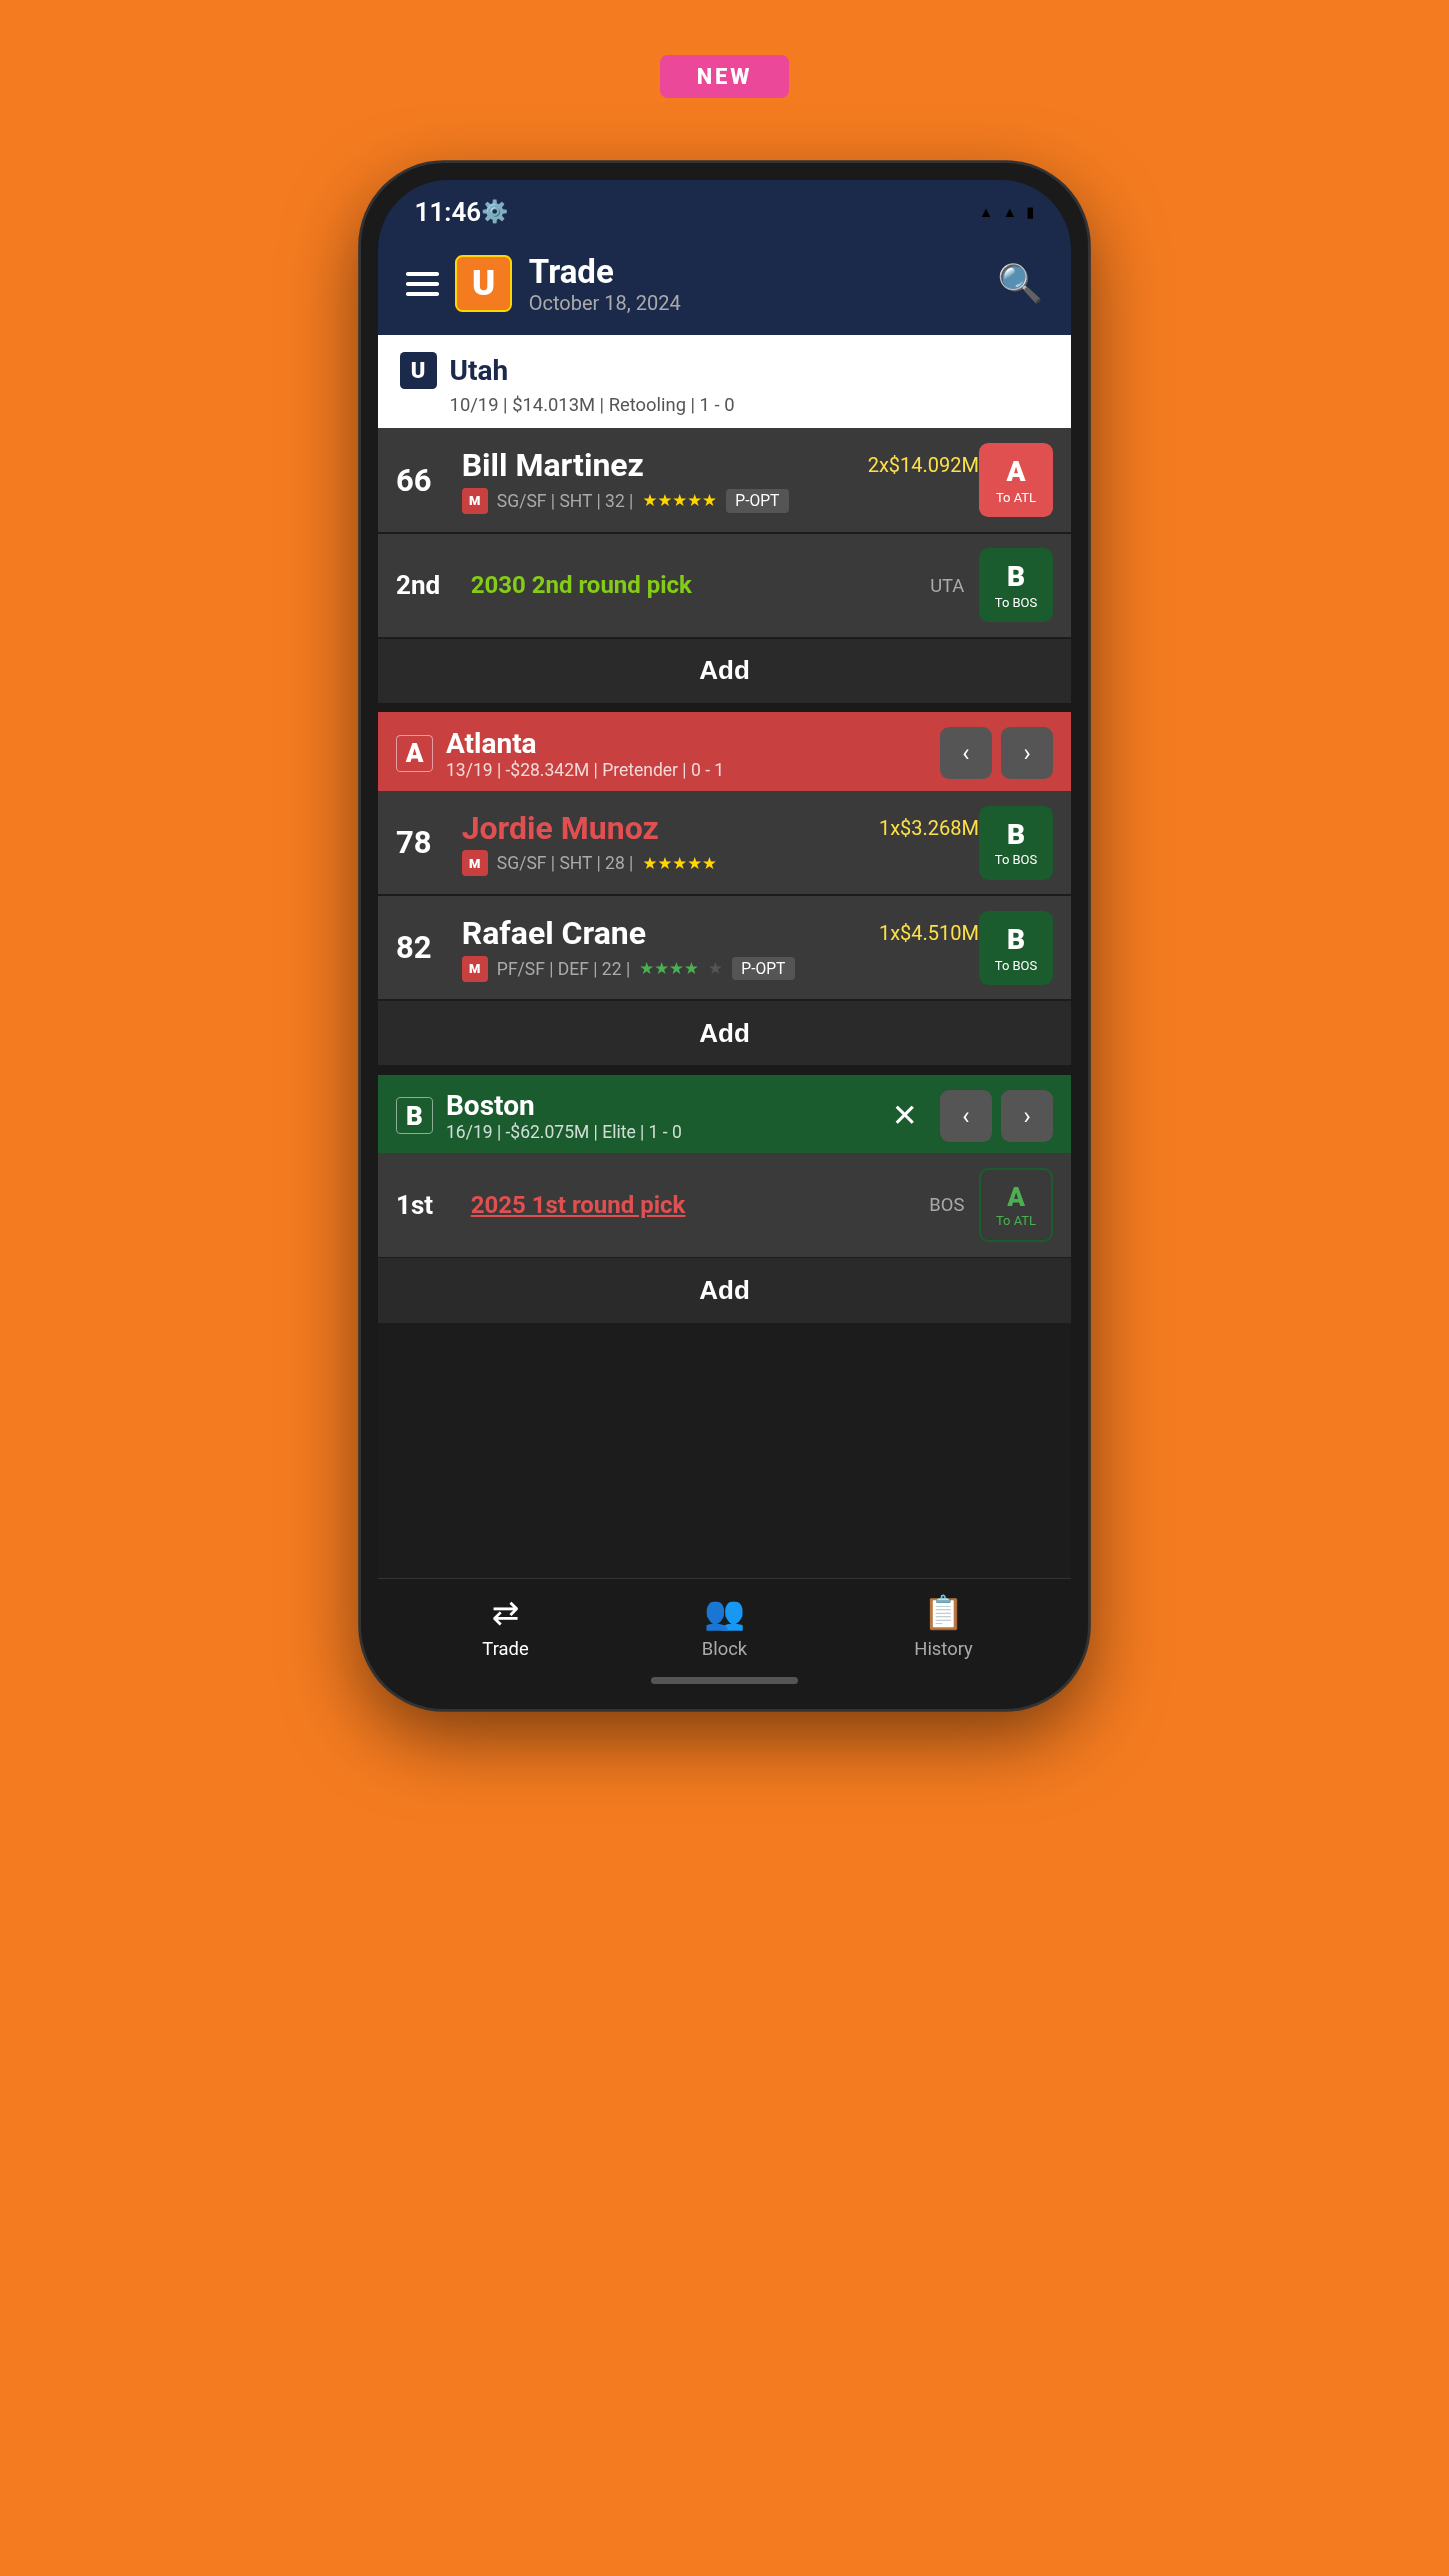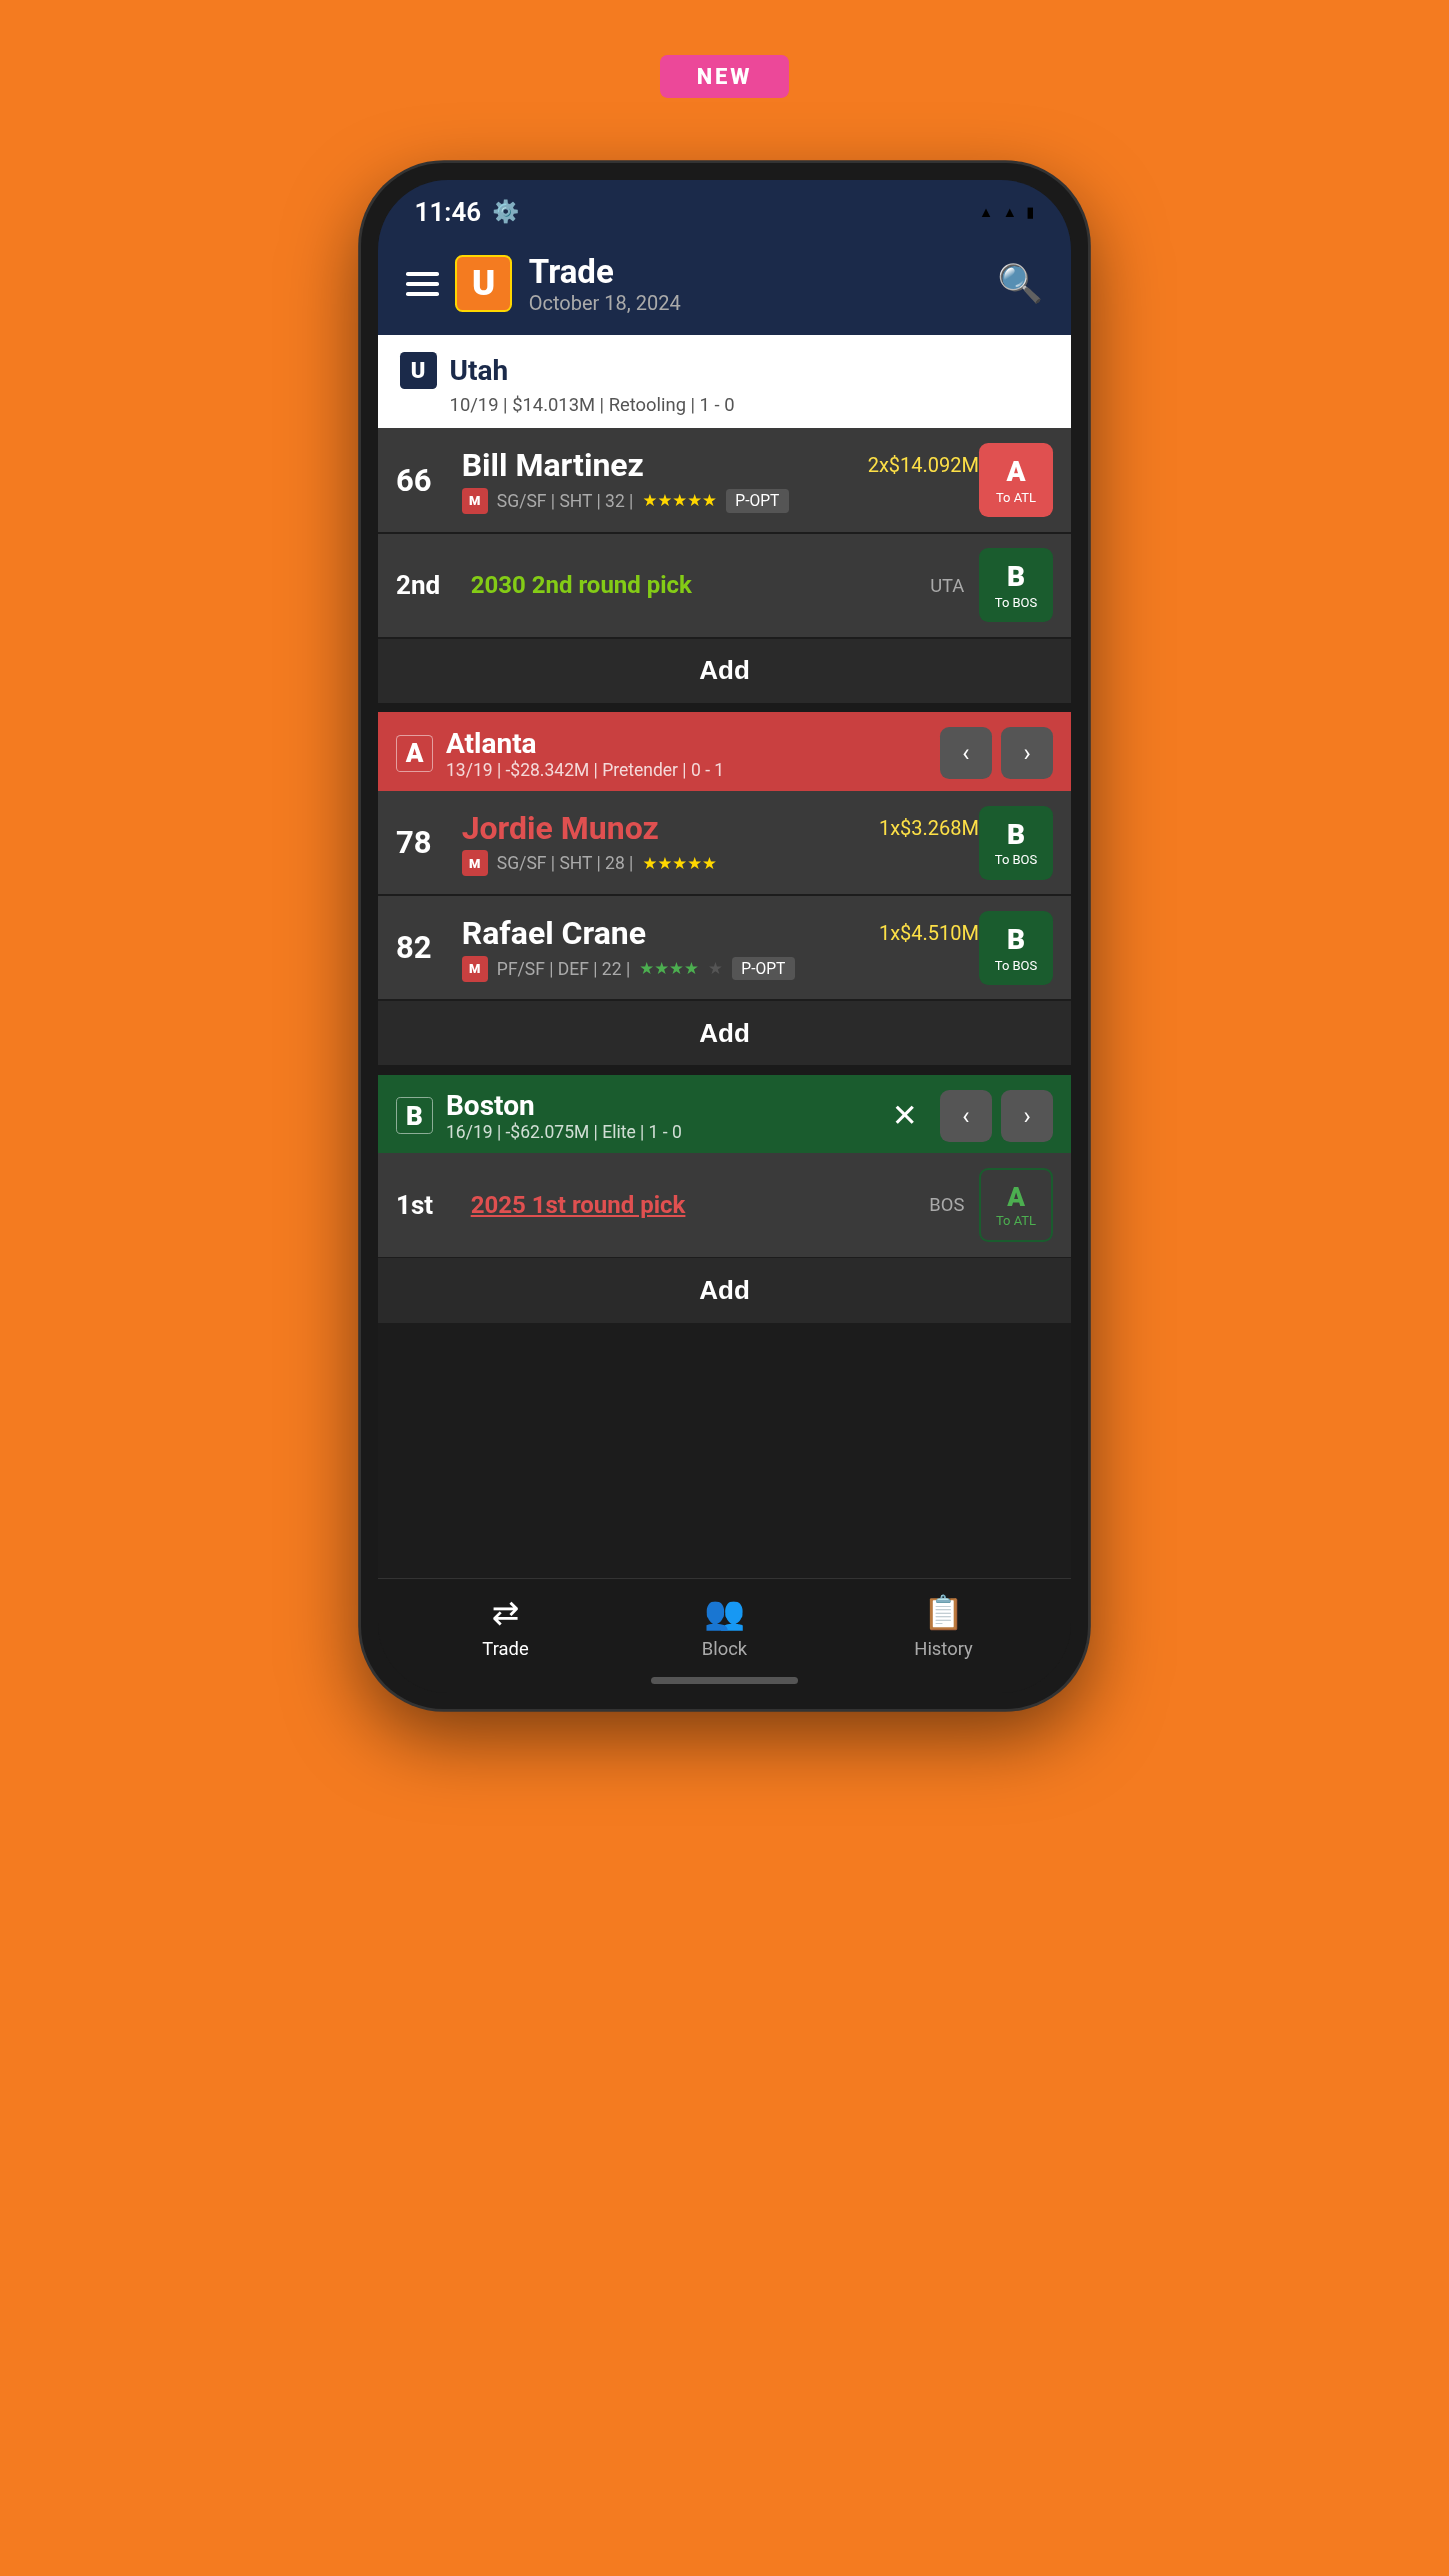--- a/index.html
+++ b/index.html
@@ -80,21 +80,20 @@
       padding: 16.6px 37px 9.2px 37px;
       flex-shrink: 0;
     }
 
     .status-time {
       color: white;
       font-size: 26px;
       font-weight: 600;
       display: flex;
       align-items: center;
-      gap: 11px;
       text-align: center;
     }
 
     .status-icons {
       display: flex;
       align-items: center;
       gap: 9.2px;
     }
 
     

